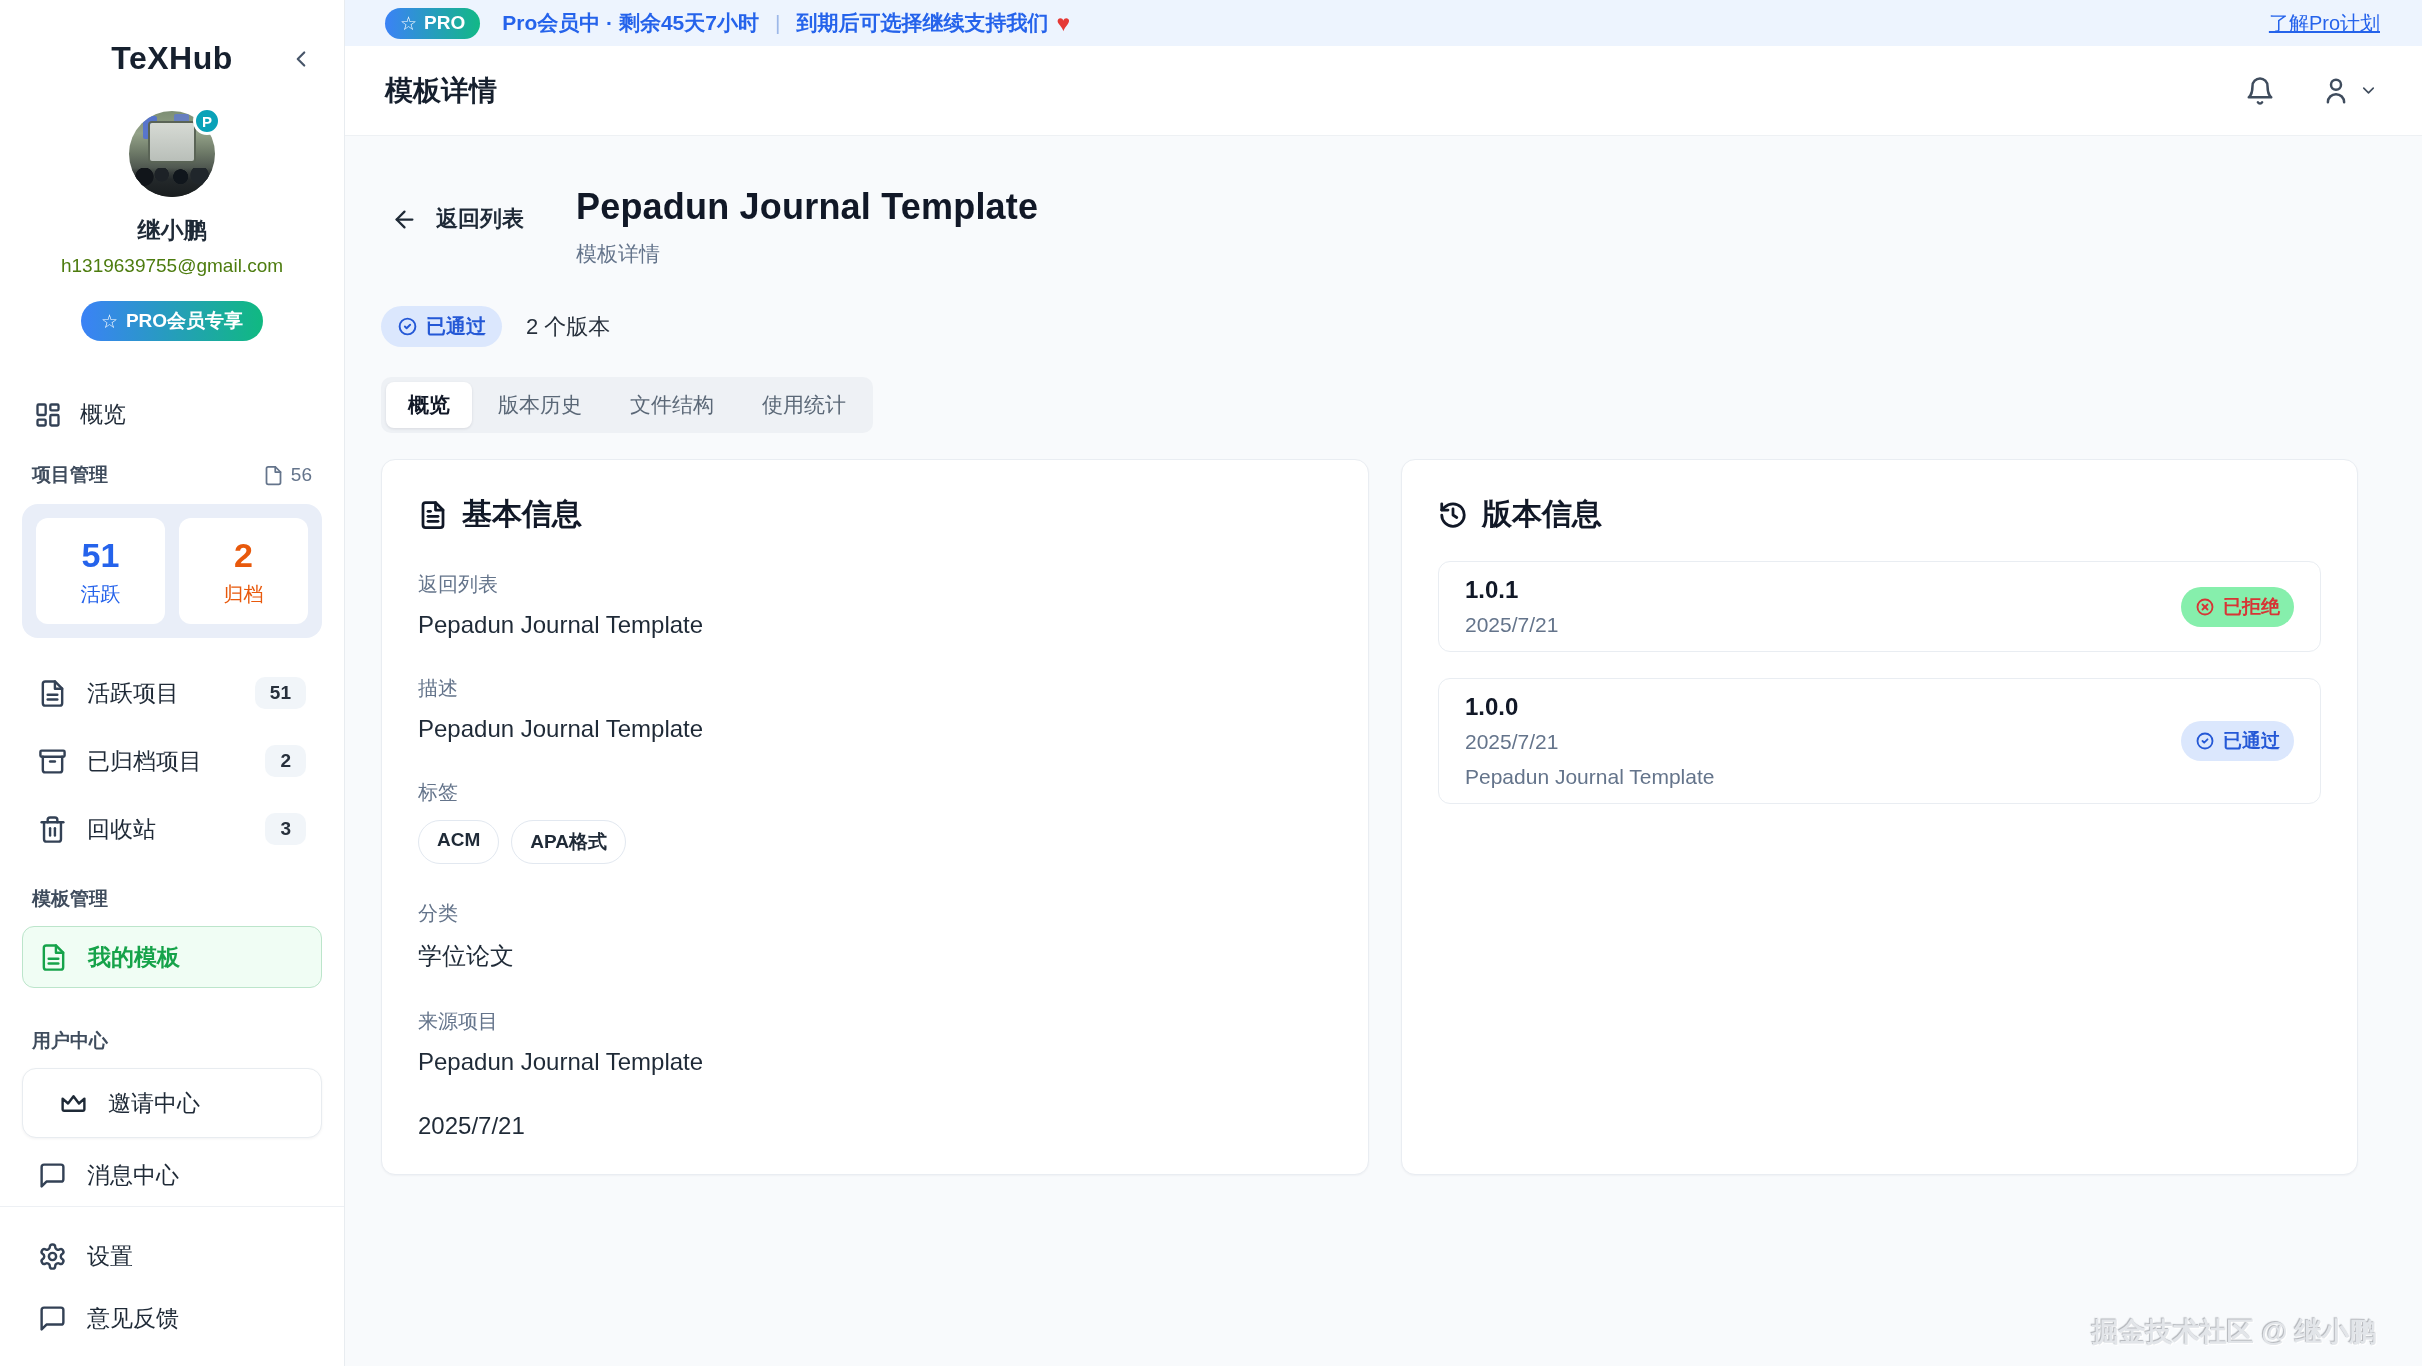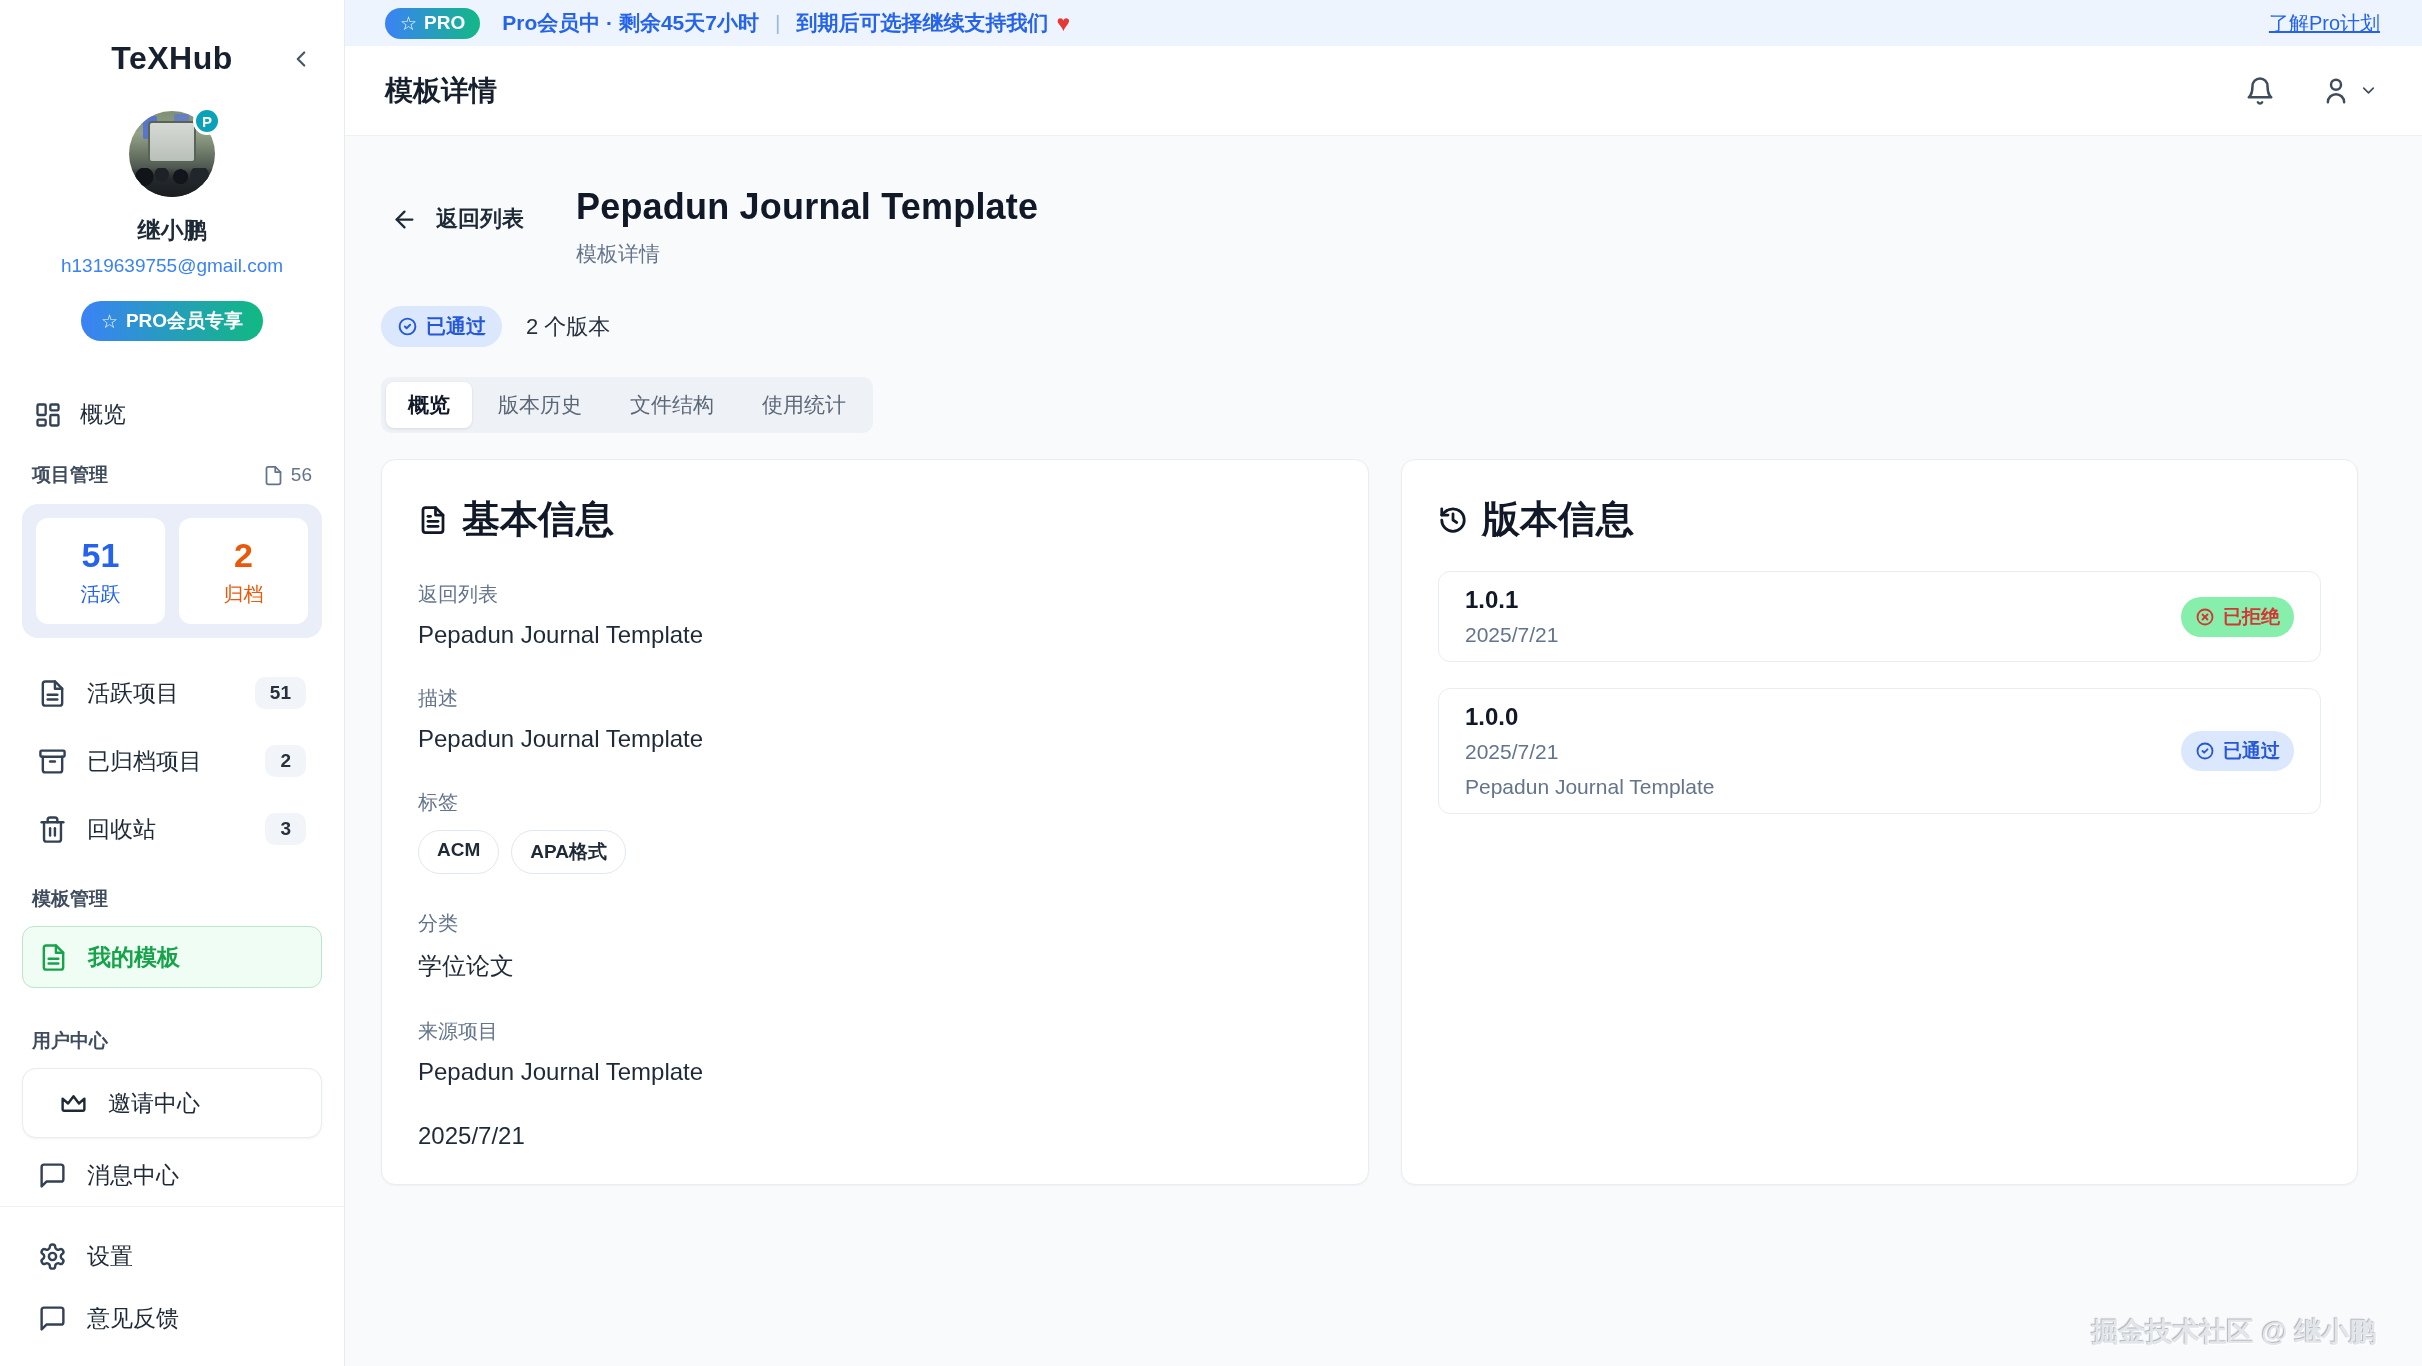--- a/index.html
+++ b/index.html
@@ -33,21 +33,21 @@
                radial-gradient(circle at 60% 30%, #10161c 13%, transparent 14%),
                radial-gradient(circle at 82% 24%, #20262b 12%, transparent 13%),
                linear-gradient(180deg, rgba(40,46,44,0) 0%, #23282a 40%, #191d1f 100%);
   }
   .avatar-badge {
     position:absolute; top:-4px; right:-6px; width:28px; height:28px; border-radius:50%;
     background:#0aa2b8; border:3px solid #ffffff; color:#fff; font-size:15px; font-weight:bold;
     display:flex; align-items:center; justify-content:center;
   }
   .user-name { text-align:center; font-size:23px; font-weight:bold; color:#1e2936; margin-top:18px; }
-  .user-email { text-align:center; font-size:19px; color:#3b82f6; margin-top:9px; }
+  .user-email { text-align:center; font-size:19px; color:#4d7c0f; margin-top:9px; }
   .pro-pill {
     margin:24px auto 0; width:fit-content; display:flex; align-items:center; gap:8px;
     background:linear-gradient(90deg,#3b82f6,#10b981); color:#fff; font-size:19px; font-weight:bold;
     padding:7px 20px; border-radius:999px; cursor:pointer;
   }
   .nav-overview { display:flex; align-items:center; gap:18px; margin-top:46px; padding:12px 12px; border-radius:12px; cursor:pointer; }
   .nav-overview .lbl { font-size:23px; color:#1f2a37; }
   .section-row { display:flex; align-items:center; margin-top:20px; padding:0 10px; }
   .section-label { font-size:19px; font-weight:bold; color:#3f4c5d; }
   .section-count { margin-left:auto; display:flex; align-items:center; gap:7px; color:#64748b; font-size:19px; }
@@ -107,21 +107,21 @@
   .tab.active { background:#ffffff; color:#111827; font-weight:bold; box-shadow:0 1px 3px rgba(15,23,42,.10); }
 
   .cards { display:flex; gap:32px; margin-top:26px; align-items:stretch; }
   .card {
     background:#ffffff; border:1px solid #e9edf2; border-radius:14px; padding:34px 36px;
     box-shadow:0 1px 2px rgba(15,23,42,.04);
   }
   .card-basic { width:988px; flex-shrink:0; }
   .card-versions { flex:1; }
   .card-title-row { display:flex; align-items:center; gap:14px; }
-  .card-title { font-size:38px; font-weight:bold; color:#111827; }
+  .card-title { font-size:30px; font-weight:bold; color:#111827; }
   .field { margin-top:36px; }
   .field:first-of-type { margin-top:42px; }
   .field-label { font-size:20px; color:#64748b; }
   .field-value { font-size:24px; color:#1f2a37; margin-top:13px; }
   .tag-row { display:flex; gap:12px; margin-top:14px; }
   .tag { border:1.5px solid #e2e8f0; background:#fff; border-radius:999px; padding:8px 18px; font-size:19px; font-weight:bold; color:#1f2a37; }
 
   .version-item {
     border:1px solid #e9edf2; border-radius:12px; padding:14px 26px; margin-top:26px;
     display:flex; align-items:center; cursor:pointer; background:#fff;

